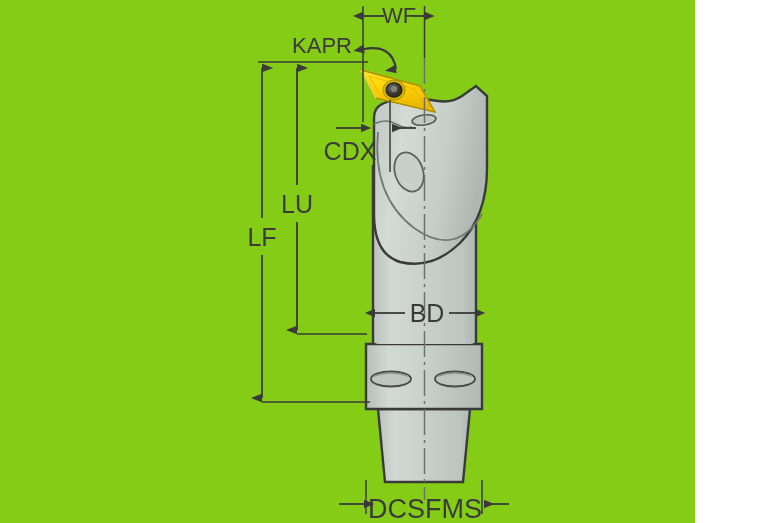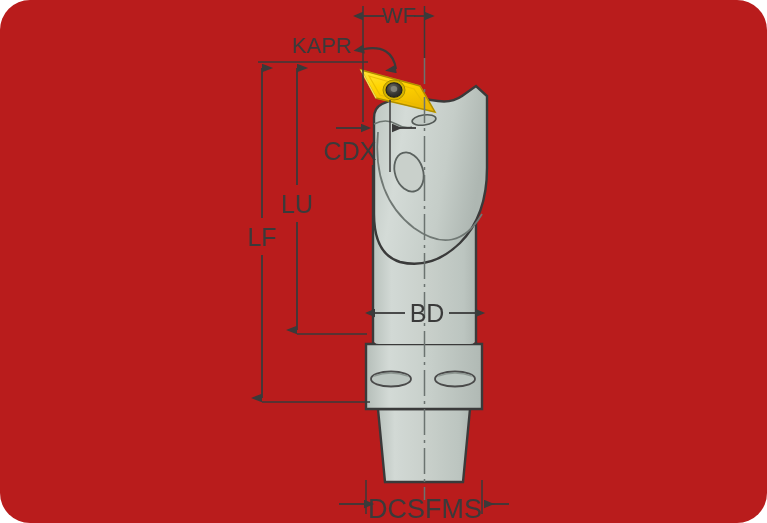--- a/index.html
+++ b/index.html
@@ -6,25 +6,24 @@
   html, body {
     margin: 0;
     padding: 0;
     background: #ffffff;
   }
   body {
     font-family: "Liberation Sans", sans-serif;
   }
   #diagram-root {
     position: relative;
-    width: 767px;
+    width: 695px;
     height: 523px;
-    background: #b91c1c;
+    background: #84cc16;
     overflow: hidden;
-    border-radius: 30px;
   }
   #diagram-svg {
     position: absolute;
     left: 0;
     top: 0;
     width: 767px;
     height: 523px;
     display: block;
   }
   .dim-label {

